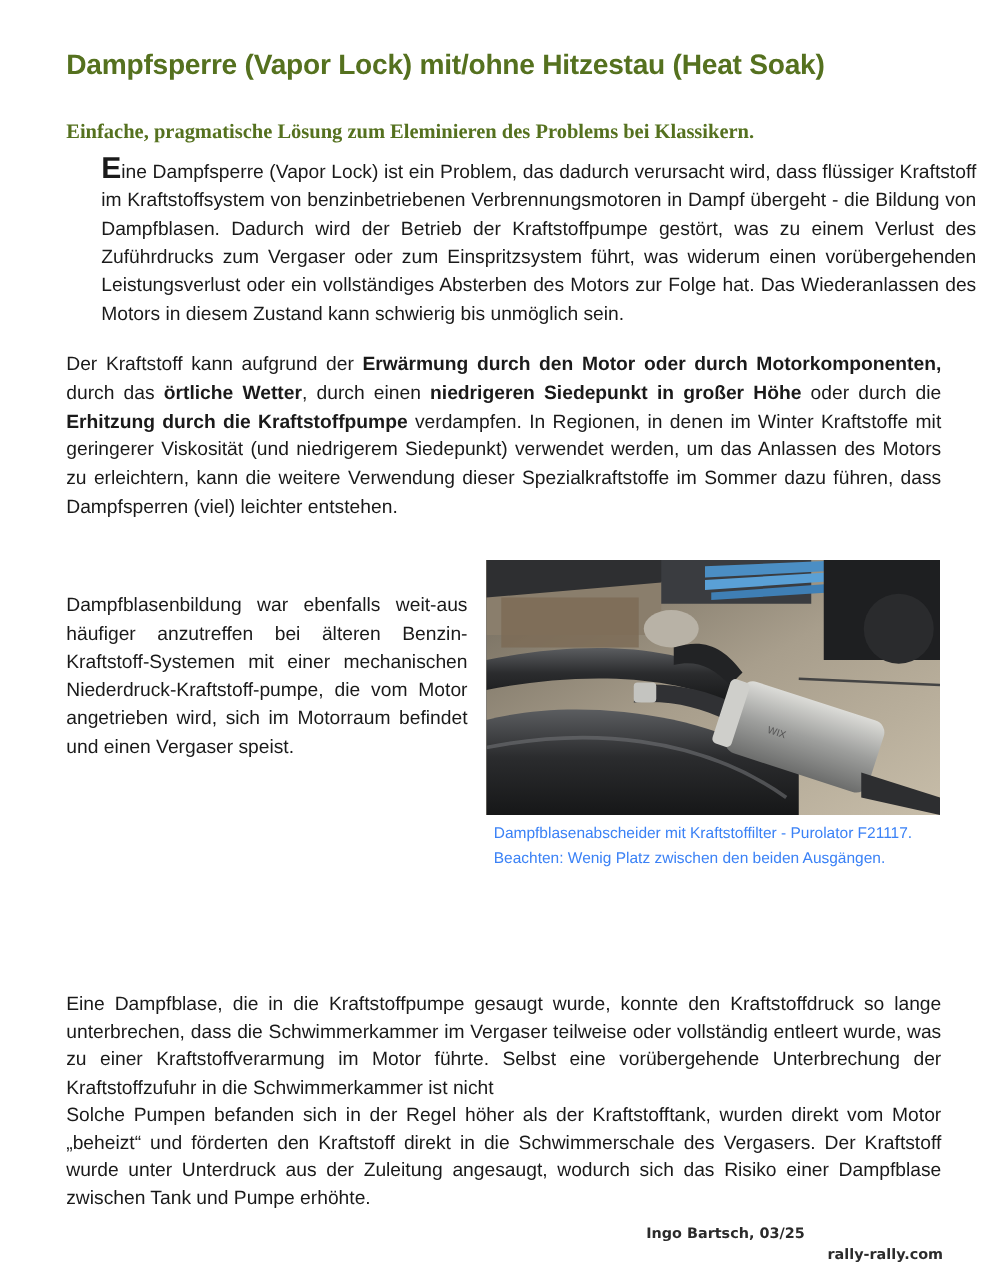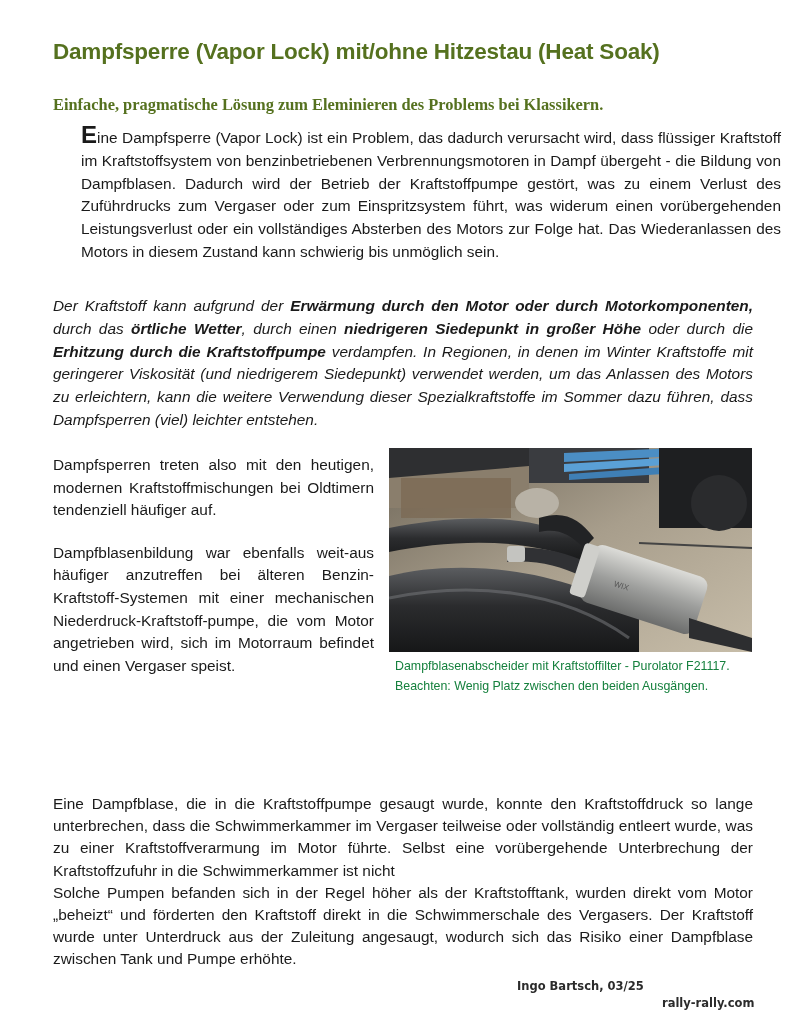--- a/index.html
+++ b/index.html
@@ -14,33 +14,33 @@
   .subtitle {
     position: absolute; left: 53px; top: 68px; width: 720px;
     font-family: Liberation Serif, serif; font-weight: bold;
     font-size: 16.4px; color: #55711f; line-height: 22px; white-space: nowrap; margin-top: 26px;
   }
   .body-text {
     font-family: "Liberation Sans", sans-serif; font-size: 15.4px; color: #1a1a1a;
     line-height: 22.8px; text-align: justify; margin: 0;
   }
   .p1 { position: absolute; left: 71px; top: 126px; width: 700px; margin-left: 10px; }
-  .p2 { position: absolute; left: 53px; top: 295px; width: 700px; font-style: italic; }
+  .p2 { position: absolute; left: 53px; top: 281px; width: 700px; }
   .dropcap { font-size: 24px; font-weight: bold; line-height: 18px; }
   b { font-weight: bold; }
   .col-left { position: absolute; left: 53px; top: 454px; width: 321px; }
   .col-left .body-text { font-size: 15.4px; line-height: 22.6px; }
   .p4 { margin-top: 20px; }
   .photo {
     position: absolute; left: 389px; top: 448px; width: 363px; height: 204px; overflow: hidden;
     background: #4b4a45;
   }
   .caption {
     position: absolute; left: 395px; top: 657px; width: 340px;
-    font-family: "Liberation Sans", sans-serif; font-size: 12.4px; color: #15803d; line-height: 19.5px;
+    font-family: "Liberation Sans", sans-serif; font-size: 12.4px; color: #3b82f6; line-height: 19.5px;
   }
   .p6 { position: absolute; left: 53px; top: 793px; width: 700px; }
   .p6 .body-text { line-height: 22.2px; }
   .footer {
     position: absolute; top: 979px; font-family: "DejaVu Sans", sans-serif; font-weight: bold;
     font-size: 11.5px; color: #2b2b2b;
   }
   .footer-author { left: 517px; }
   .footer-site { left: 662px; margin-top: 17px; }
 </style>
@@ -50,21 +50,20 @@
 <div class="page">
 
   <div class="title">Dampfsperre (Vapor Lock) mit/ohne Hitzestau (Heat Soak)</div>
   <div class="subtitle">Einfache, pragmatische Lösung zum Eleminieren des Problems bei Klassikern.</div>
 
   <p class="body-text p1"><span class="dropcap">E</span><span>ine Dampfsperre (Vapor Lock) ist ein Problem, das dadurch verursacht wird, dass flüssiger Kraftstoff im Kraftstoffsystem von benzinbetriebenen Verbrennungsmotoren in Dampf übergeht - die Bildung von Dampfblasen. Dadurch wird der Betrieb der Kraftstoffpumpe gestört, was zu einem Verlust des Zuführdrucks zum Vergaser oder zum Einspritzsystem führt, was widerum einen vorübergehenden Leistungsverlust oder ein vollständiges Absterben des Motors zur Folge hat. Das Wiederanlassen des Motors in diesem Zustand kann schwierig bis unmöglich sein.</span></p>
 
   <p class="body-text p2"><span>Der Kraftstoff kann aufgrund der </span><b>Erwärmung durch den Motor oder durch Motorkomponenten,</b><span> durch das </span><b>örtliche Wetter</b><span>, durch einen </span><b>niedrigeren Siedepunkt in großer Höhe</b><span> oder durch die </span><b>Erhitzung durch die Kraftstoffpumpe</b><span> verdampfen. In Regionen, in denen im Winter Kraftstoffe mit geringerer Viskosität (und niedrigerem Siedepunkt) verwendet werden, um das Anlassen des Motors zu erleichtern, kann die weitere Verwendung dieser Spezialkraftstoffe im Sommer dazu führen, dass Dampfsperren (viel) leichter entstehen.</span></p>
 
   <div class="col-left">
-    <p class="body-text">Dampfsperren treten also mit den heutigen, modernen Kraftstoffmischungen bei Oldtimern tendenziell häufiger auf.</p>
     <p class="body-text p4">Dampfblasenbildung war ebenfalls weit-aus häufiger anzutreffen bei älteren Benzin-Kraftstoff-Systemen mit einer mechanischen Niederdruck-Kraftstoff-pumpe, die vom Motor angetrieben wird, sich im Motorraum befindet und einen Vergaser speist.</p>
   </div>
 
   <div class="photo">
     <svg width="363" height="204" viewBox="0 0 363 204" xmlns="http://www.w3.org/2000/svg">
       <defs>
         <linearGradient id="bg" x1="0" y1="0" x2="1" y2="1">
           <stop offset="0" stop-color="#6e6658"></stop>
           <stop offset="0.5" stop-color="#a89e8c"></stop>
           <stop offset="1" stop-color="#c7bda9"></stop>

